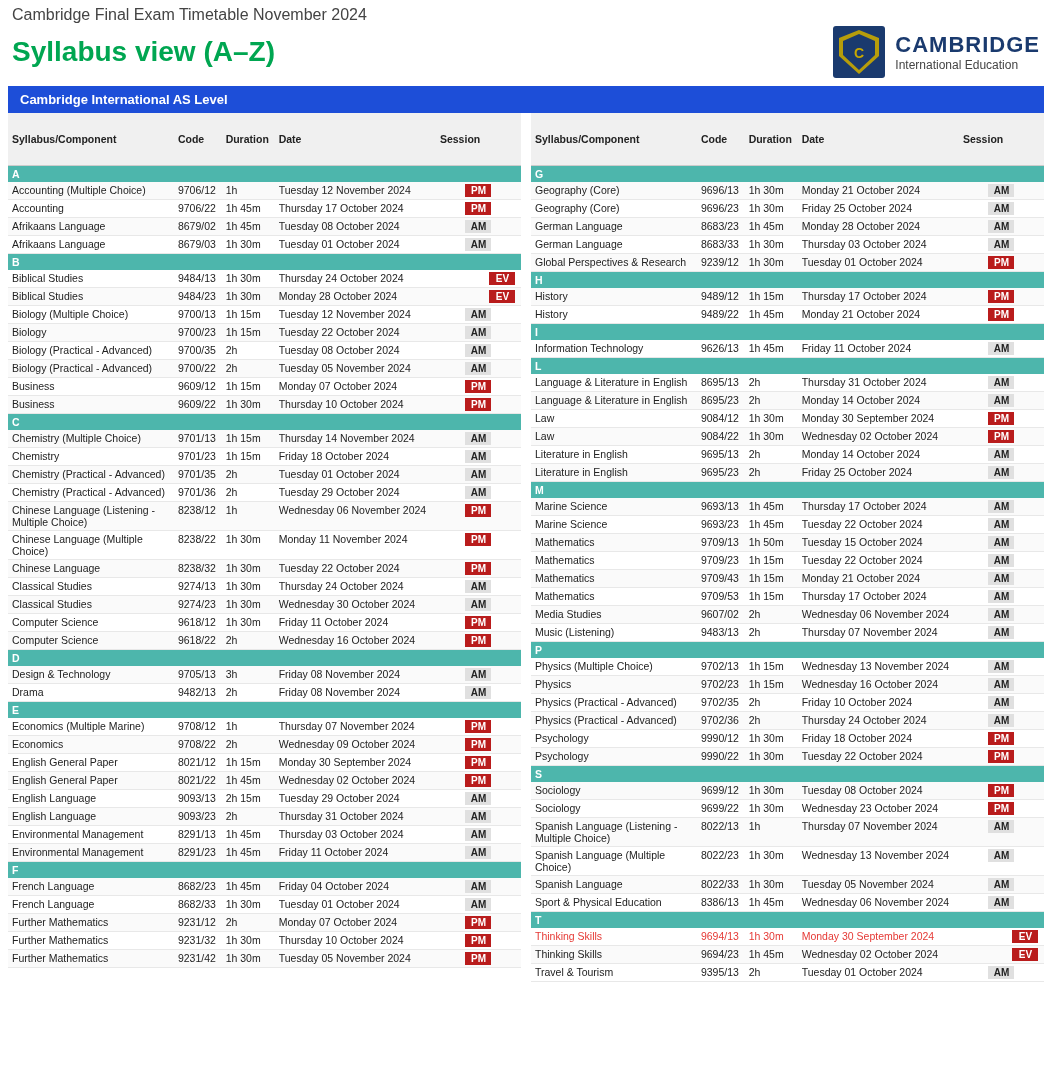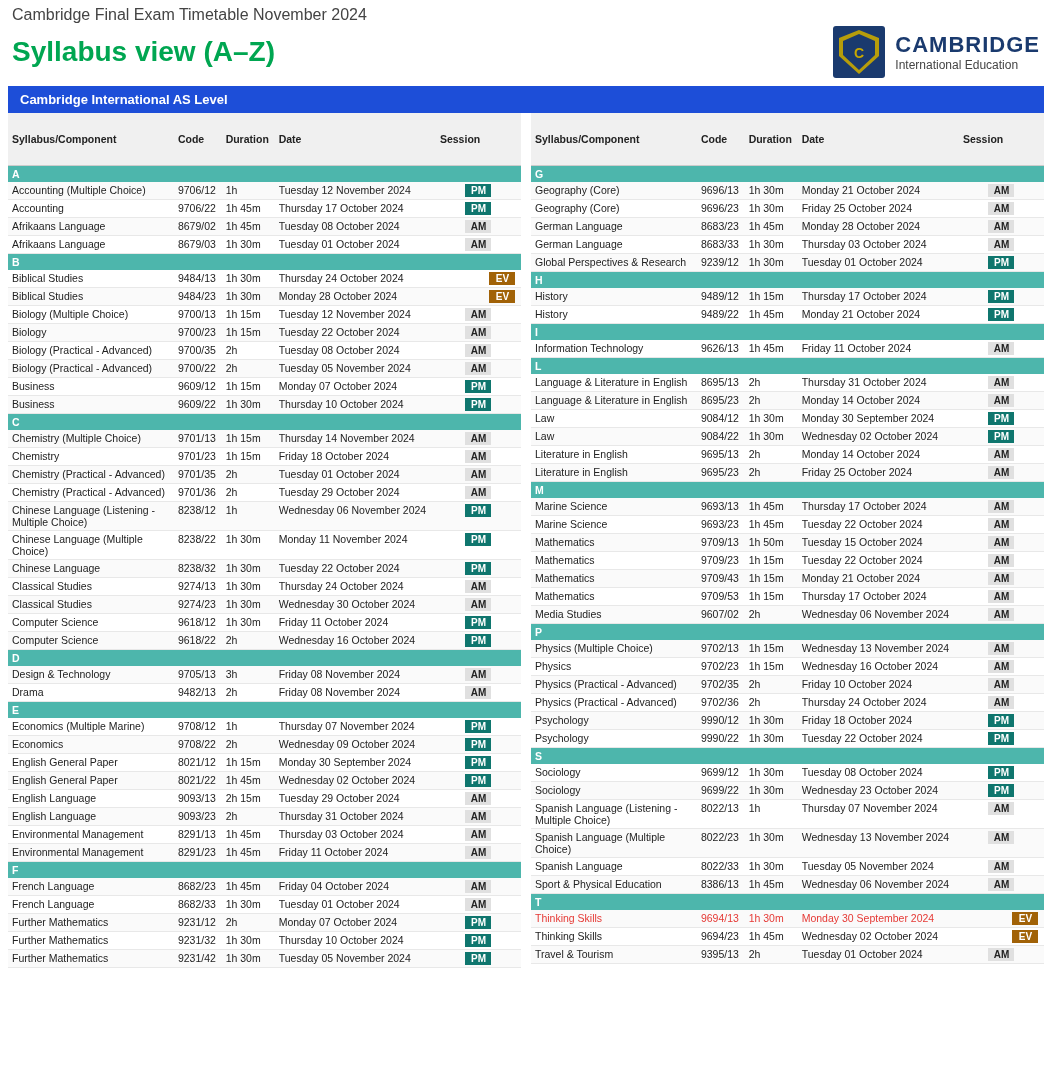--- a/index.html
+++ b/index.html
@@ -23,23 +23,23 @@
 
     table { width: 100%; border-collapse: collapse; font-size: 10.5px; }
     thead tr { background: #f0f0f0; }
     thead th { text-align: left; padding: 20px 4px; font-weight: bold; border-bottom: 1px solid #ccc; color: #222; font-size: 10.5px; }
 
     tbody tr.section-header td { background: #4db6ac; color: #fff; font-weight: bold; padding: 2px 4px; font-size: 10.5px; }
     tbody tr.data-row td { padding: 2px 4px; vertical-align: top; border-bottom: 1px solid #e8e8e8; }
     tbody tr.data-row:nth-child(even) { background: #fafafa; }
 
     .session-badge { display: inline-block; padding: 1px 5px; font-weight: bold; font-size: 10px; min-width: 26px; text-align: center; }
-    .session-pm { background: #0f766e; color: #fff; }
+    .session-pm { background: #b91c1c; color: #fff; }
     .session-am { background: #e0e0e0; color: #222; }
-    .session-ev { background: #a16207; color: #fff; margin-left: 48px; }
+    .session-ev { background: #b91c1c; color: #fff; margin-left: 48px; }
 
     .highlight-red { color: #e53935; }
     .col-divider { width: 10px; }
 
     td.col-subject { min-width: 120px; max-width: 160px; }
     td.col-code { min-width: 46px; }
     td.col-dur { min-width: 38px; }
     td.col-date { min-width: 100px; }
     td.col-session { min-width: 30px; text-align: center; }
   </style>
@@ -536,20 +536,27 @@
             <td class="col-date">Thursday 17 October 2024</td>
             <td class="col-session"><span class="session-badge session-am">AM</span></td>
           </tr>
           <tr class="data-row">
             <td class="col-subject">Media Studies</td>
             <td class="col-code">9607/02</td>
             <td class="col-dur">2h</td>
             <td class="col-date">Wednesday 06 November 2024</td>
             <td class="col-session"><span class="session-badge session-am">AM</span></td>
           </tr>
+          <tr class="data-row">
+            <td class="col-subject">Music (Listening)</td>
+            <td class="col-code">9483/13</td>
+            <td class="col-dur">2h</td>
+            <td class="col-date">Thursday 07 November 2024</td>
+            <td class="col-session"><span class="session-badge session-am">AM</span></td>
+          </tr>
           <tr class="section-header">
             <td colspan="5">P</td>
           </tr>
           <tr class="data-row">
             <td class="col-subject">Physics (Multiple Choice)</td>
             <td class="col-code">9702/13</td>
             <td class="col-dur">1h 15m</td>
             <td class="col-date">Wednesday 13 November 2024</td>
             <td class="col-session"><span class="session-badge session-am">AM</span></td>
           </tr>

